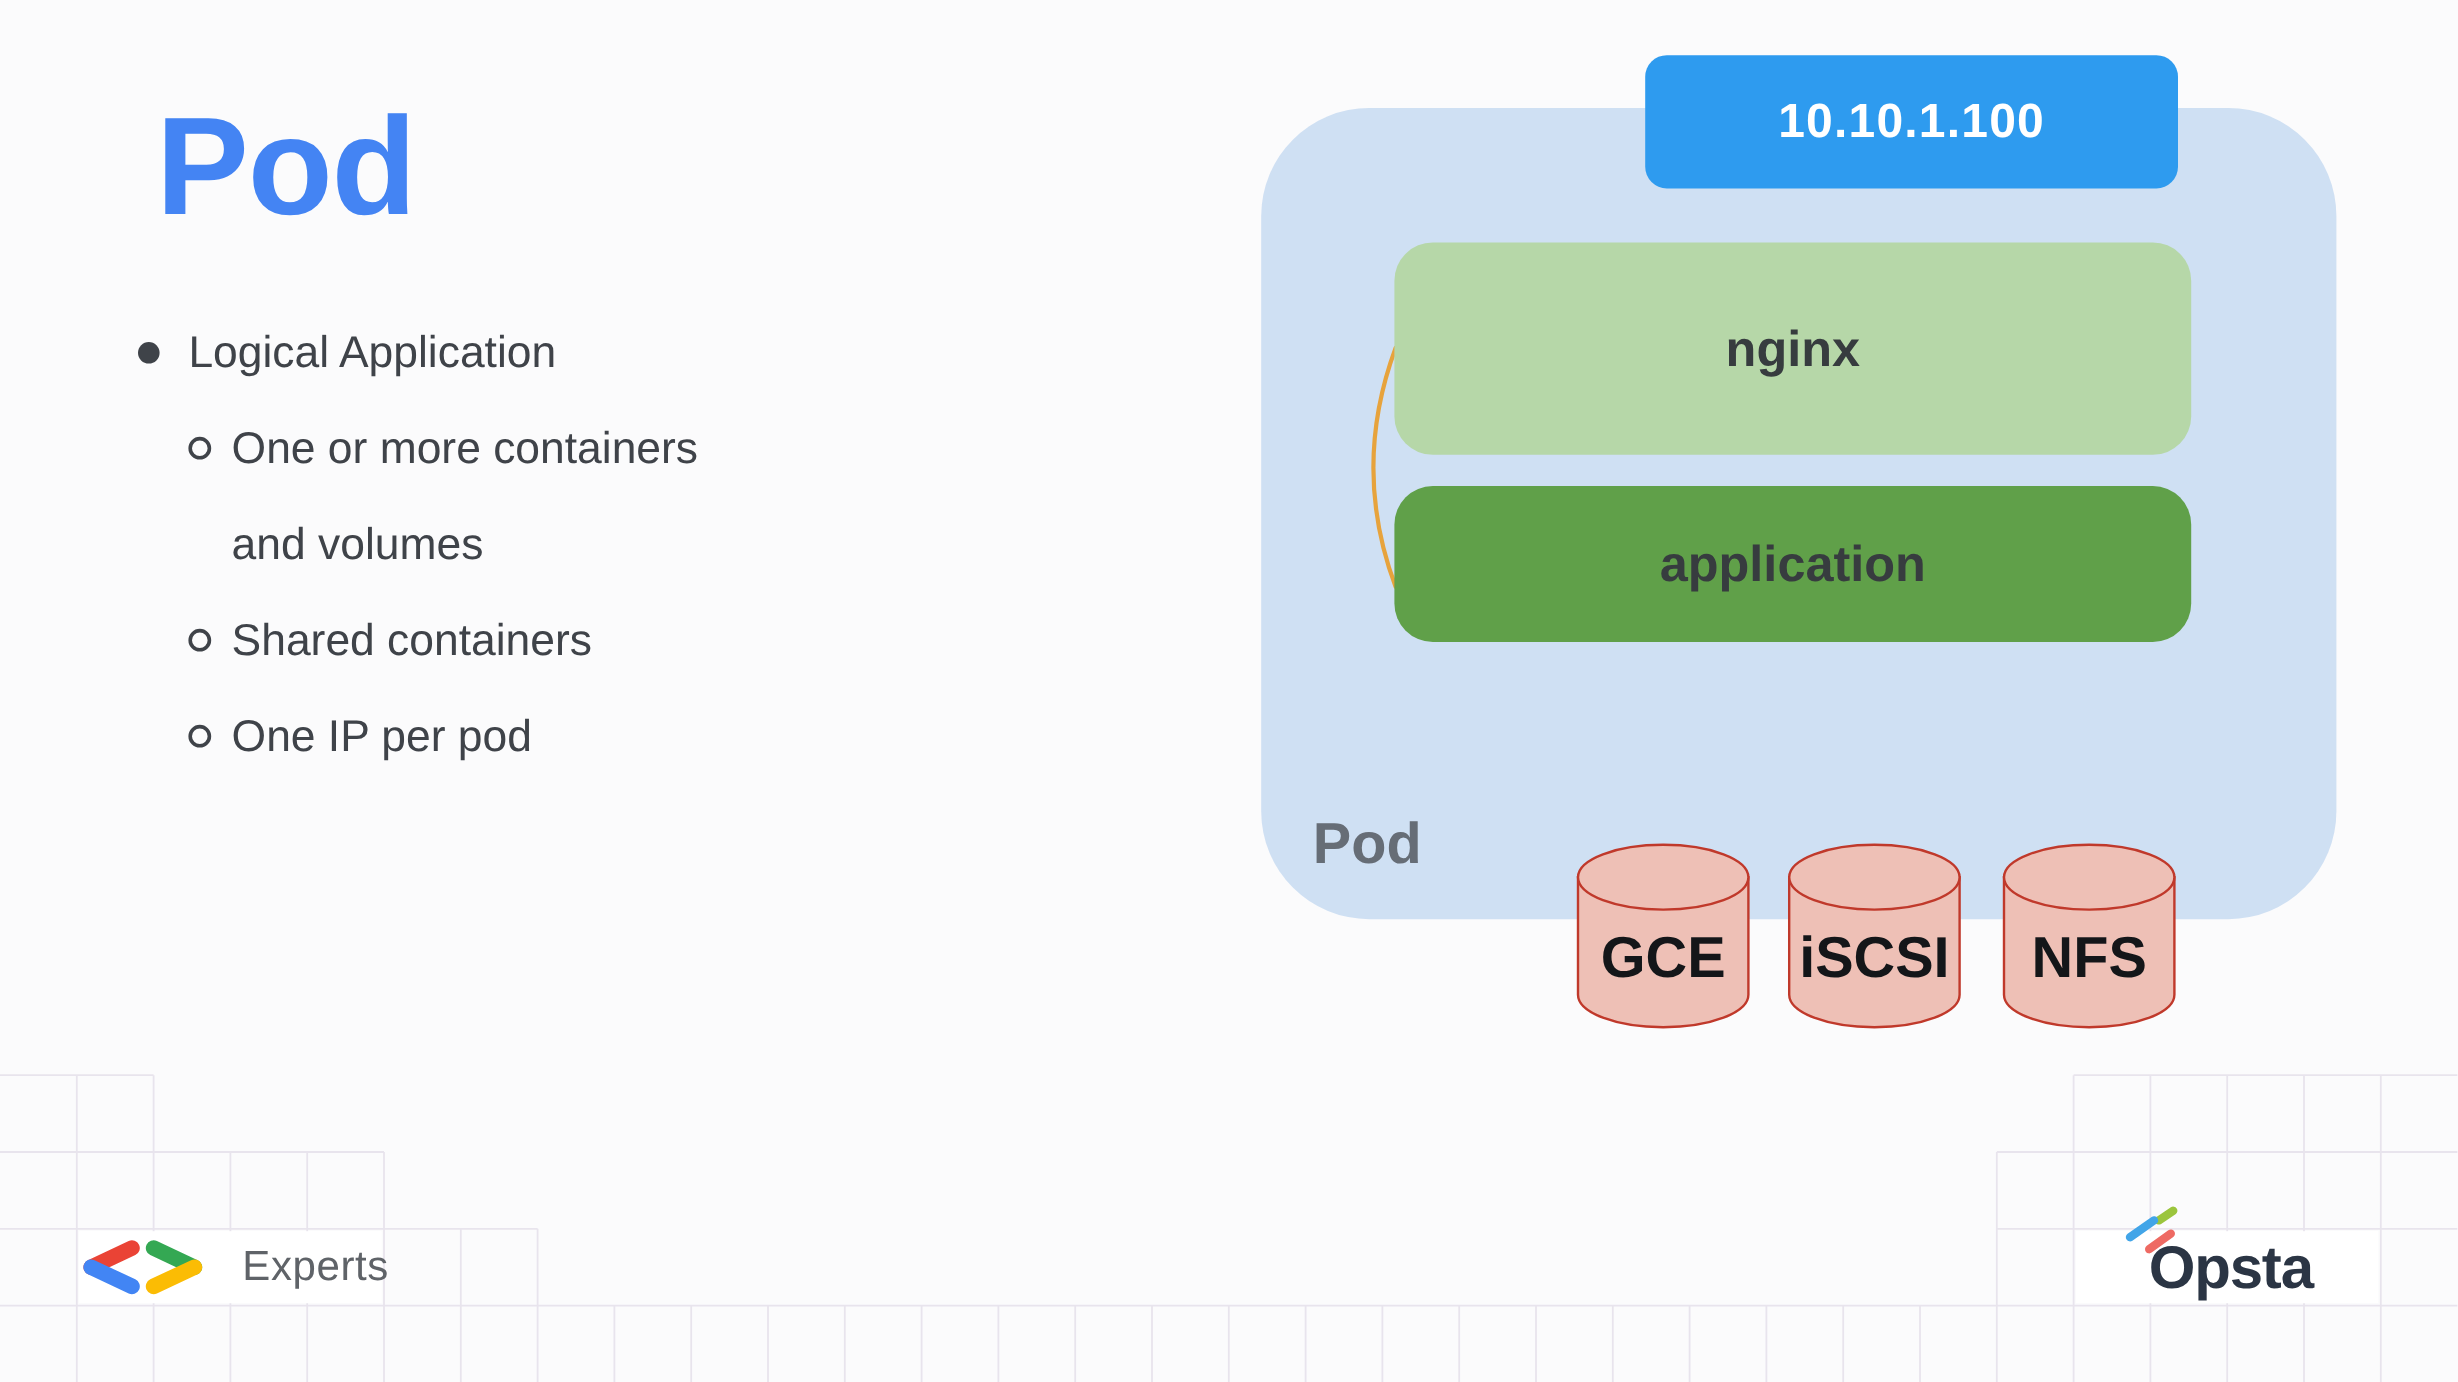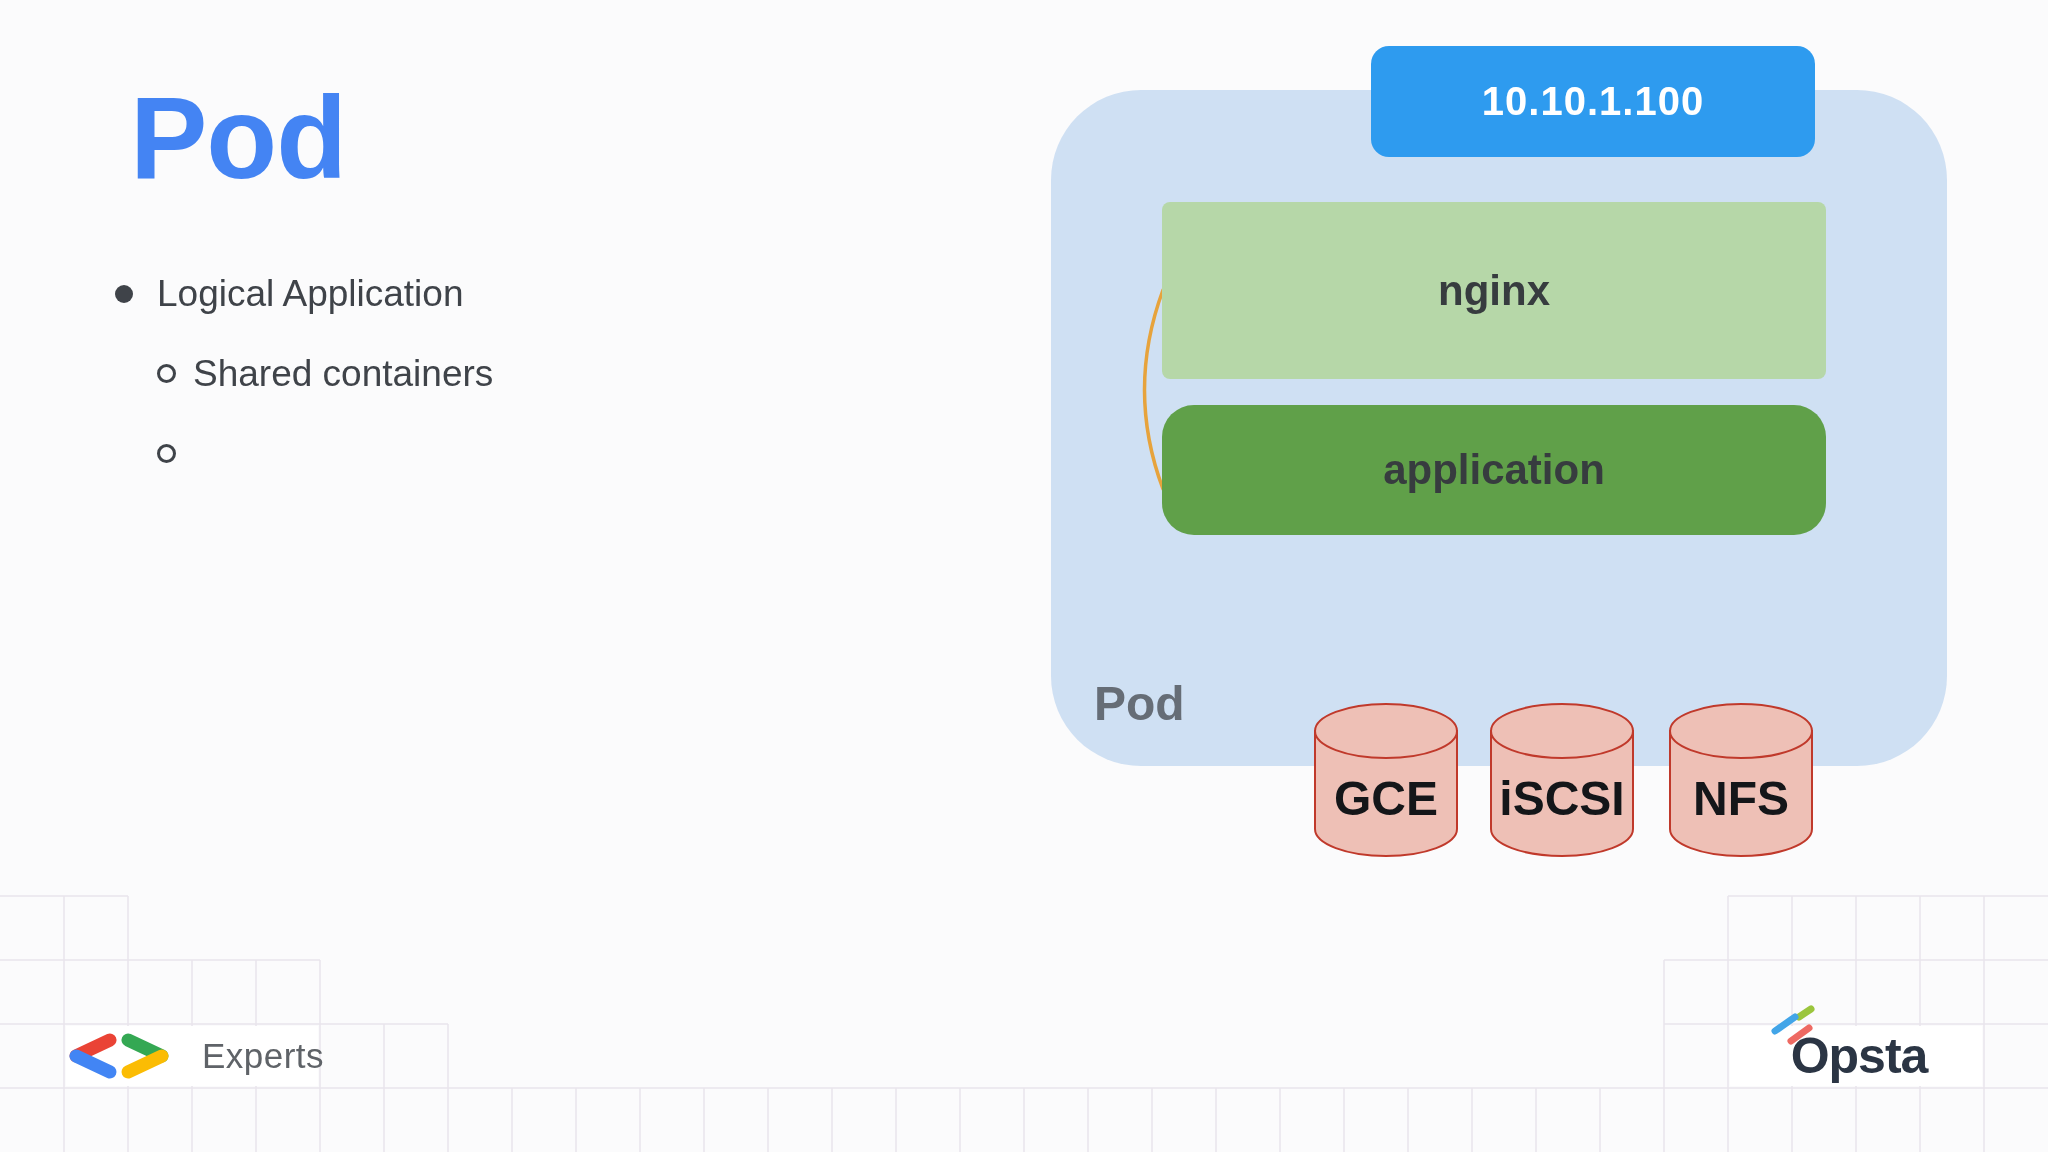--- a/index.html
+++ b/index.html
@@ -48,21 +48,21 @@
     position:absolute;left:1371px;top:46px;width:444px;height:111px;
     border-radius:18px;background:var(--badge_blue,#2e9bef);
     display:flex;align-items:center;justify-content:center;
     color:#ffffff;font-size:40px;font-weight:700;letter-spacing:1px;
   }
   .container-box{
     position:absolute;left:1162px;width:664px;
     display:flex;align-items:center;justify-content:center;
     font-size:42px;font-weight:700;color:var(--container_text,#373c3f);
   }
-  .nginx-box{top:202px;height:177px;border-radius:8px;background:var(--nginx_green,#b6d7a8);}
+  .nginx-box{top:202px;height:177px;border-radius:32px;background:var(--nginx_green,#b6d7a8);}
   .app-box{top:405px;height:130px;border-radius:32px;background:var(--app_green,#60a049);}
   .pod-label{
     position:absolute;left:1094px;top:676px;
     font-size:48px;font-weight:700;color:var(--pod_label_gray,#666d76);
   }
   #connector-svg{position:absolute;left:0;top:0;width:2048px;height:1152px;pointer-events:none;}
   .cylinder{position:absolute;top:701px;width:148px;height:158px;}
   .cylinder .cyl-label{
     position:absolute;left:0;top:70px;width:100%;text-align:center;
     font-size:48px;font-weight:700;color:var(--cylinder_text,#141619);
@@ -114,24 +114,30 @@
 
 <div class="title">Pod</div>
 
 <div class="bullets">
   <div class="row">
     <span class="marker-dot"></span>
     <span class="txt">Logical Application</span>
   </div>
   <div class="row">
     <span class="marker-ring"></span>
+    <span class="txt">One or more containers
+and volumes</span>
+  </div>
+  <div class="row">
+    <span class="marker-ring"></span>
     <span class="txt">Shared containers</span>
   </div>
   <div class="row">
     <span class="marker-ring"></span>
+    <span class="txt">One IP per pod</span>
   </div>
 </div>
 
 <div class="pod-box"></div>
 
 <svg id="connector-svg">
   <path d="M1163,290 Q1126,390 1163,489" fill="none" style="stroke:var(--connector_orange,#e7a33c);stroke-width:3.5;stroke-linecap:round;"></path>
 </svg>
 
 <div class="ip-badge">10.10.1.100</div>

